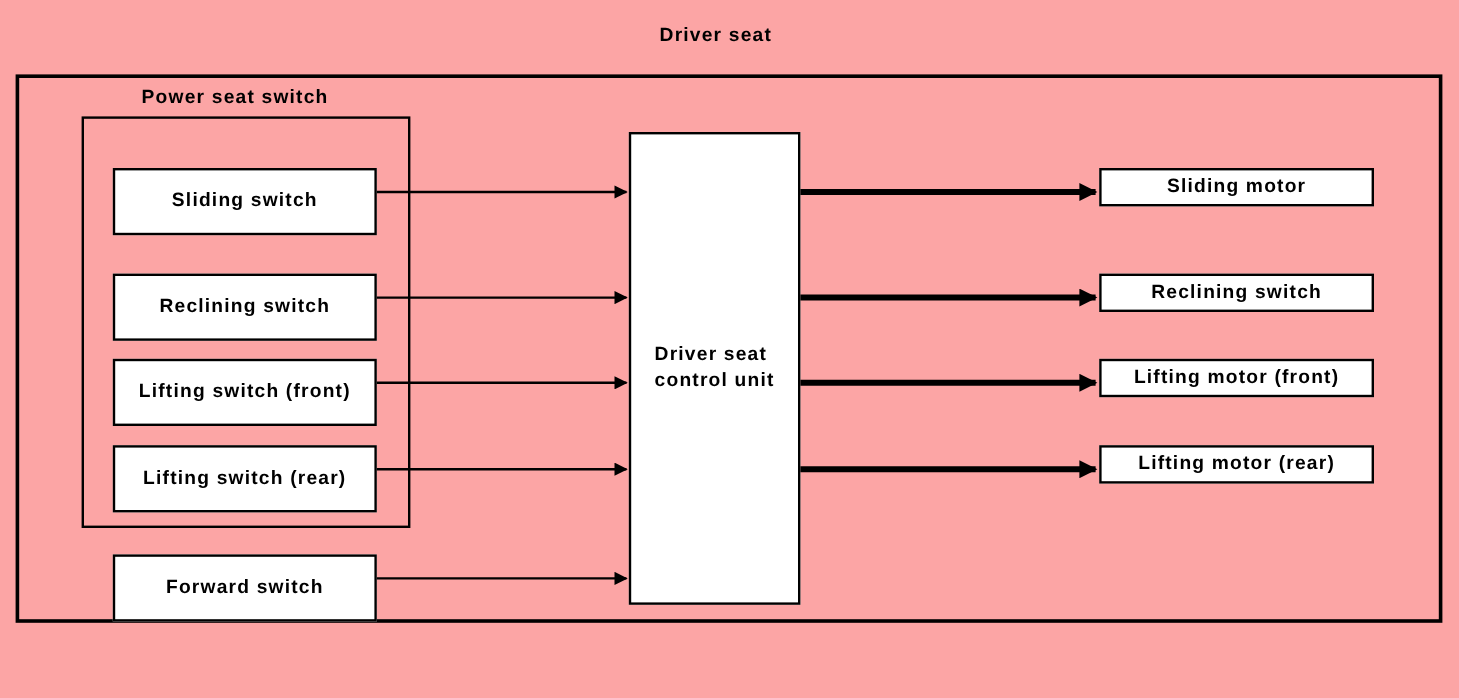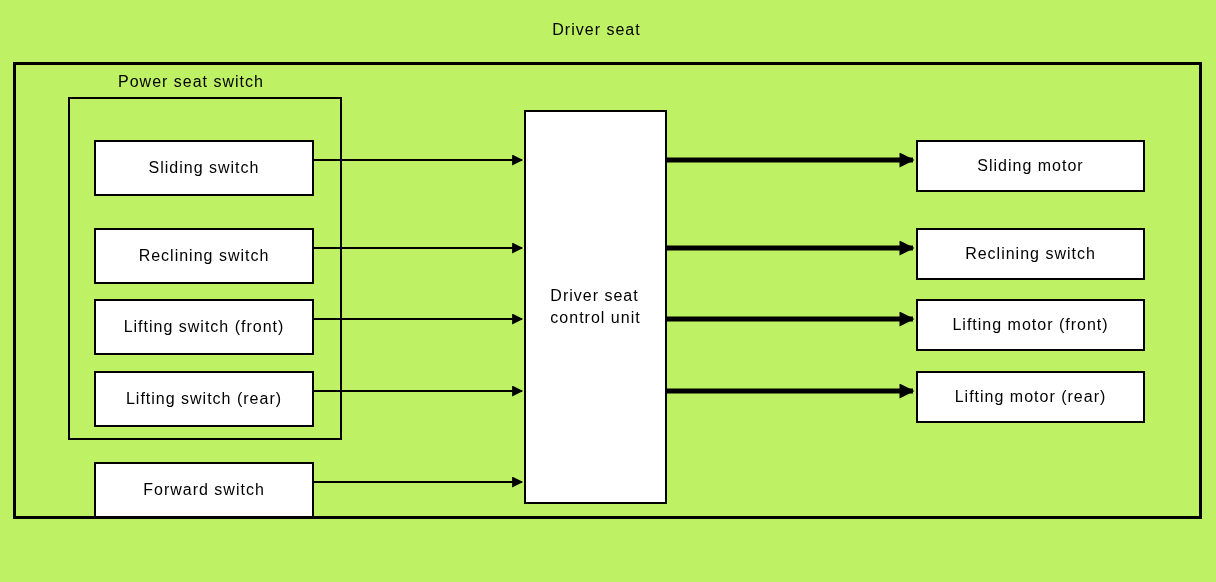--- a/index.html
+++ b/index.html
@@ -1,23 +1,23 @@
 <!DOCTYPE html>
 <html><head>
 <meta charset="utf-8">
 <style>
   * { box-sizing: border-box; }
   html, body { margin: 0; padding: 0; background: #ffffff; }
   .page {
     position: relative;
     width: 1216px;
     height: 582px;
-    background: #bef264;
+    background: #fca5a5;
     font-family: "Liberation Sans", sans-serif;
-    font-weight: normal;
+    font-weight: bold;
     color: #000000;
     overflow: hidden;
   }
   .title {
     position: absolute;
     left: 464px;
     top: 21px;
     width: 265px;
     text-align: center;
     font-size: 16px;
@@ -58,21 +58,21 @@
     font-size: 16px;
     letter-spacing: 1px;
     white-space: nowrap;
   }
   .switch-col { left: 94px; width: 220px; height: 56px; }
   .sw-0 { top: 140px; }
   .sw-1 { top: 228px; }
   .sw-2 { top: 299px; }
   .sw-3 { top: 371px; }
   .sw-fwd { top: 462px; }
-  .motor-col { left: 916px; width: 229px; height: 52px; align-items: center; }
+  .motor-col { left: 916px; width: 229px; height: 32px; align-items: center; }
   .mo-0 { top: 140px; }
   .mo-1 { top: 228px; }
   .mo-2 { top: 299px; }
   .mo-3 { top: 371px; }
   .control-unit {
     position: absolute;
     left: 524px;
     top: 110px;
     width: 143px;
     height: 394px;

